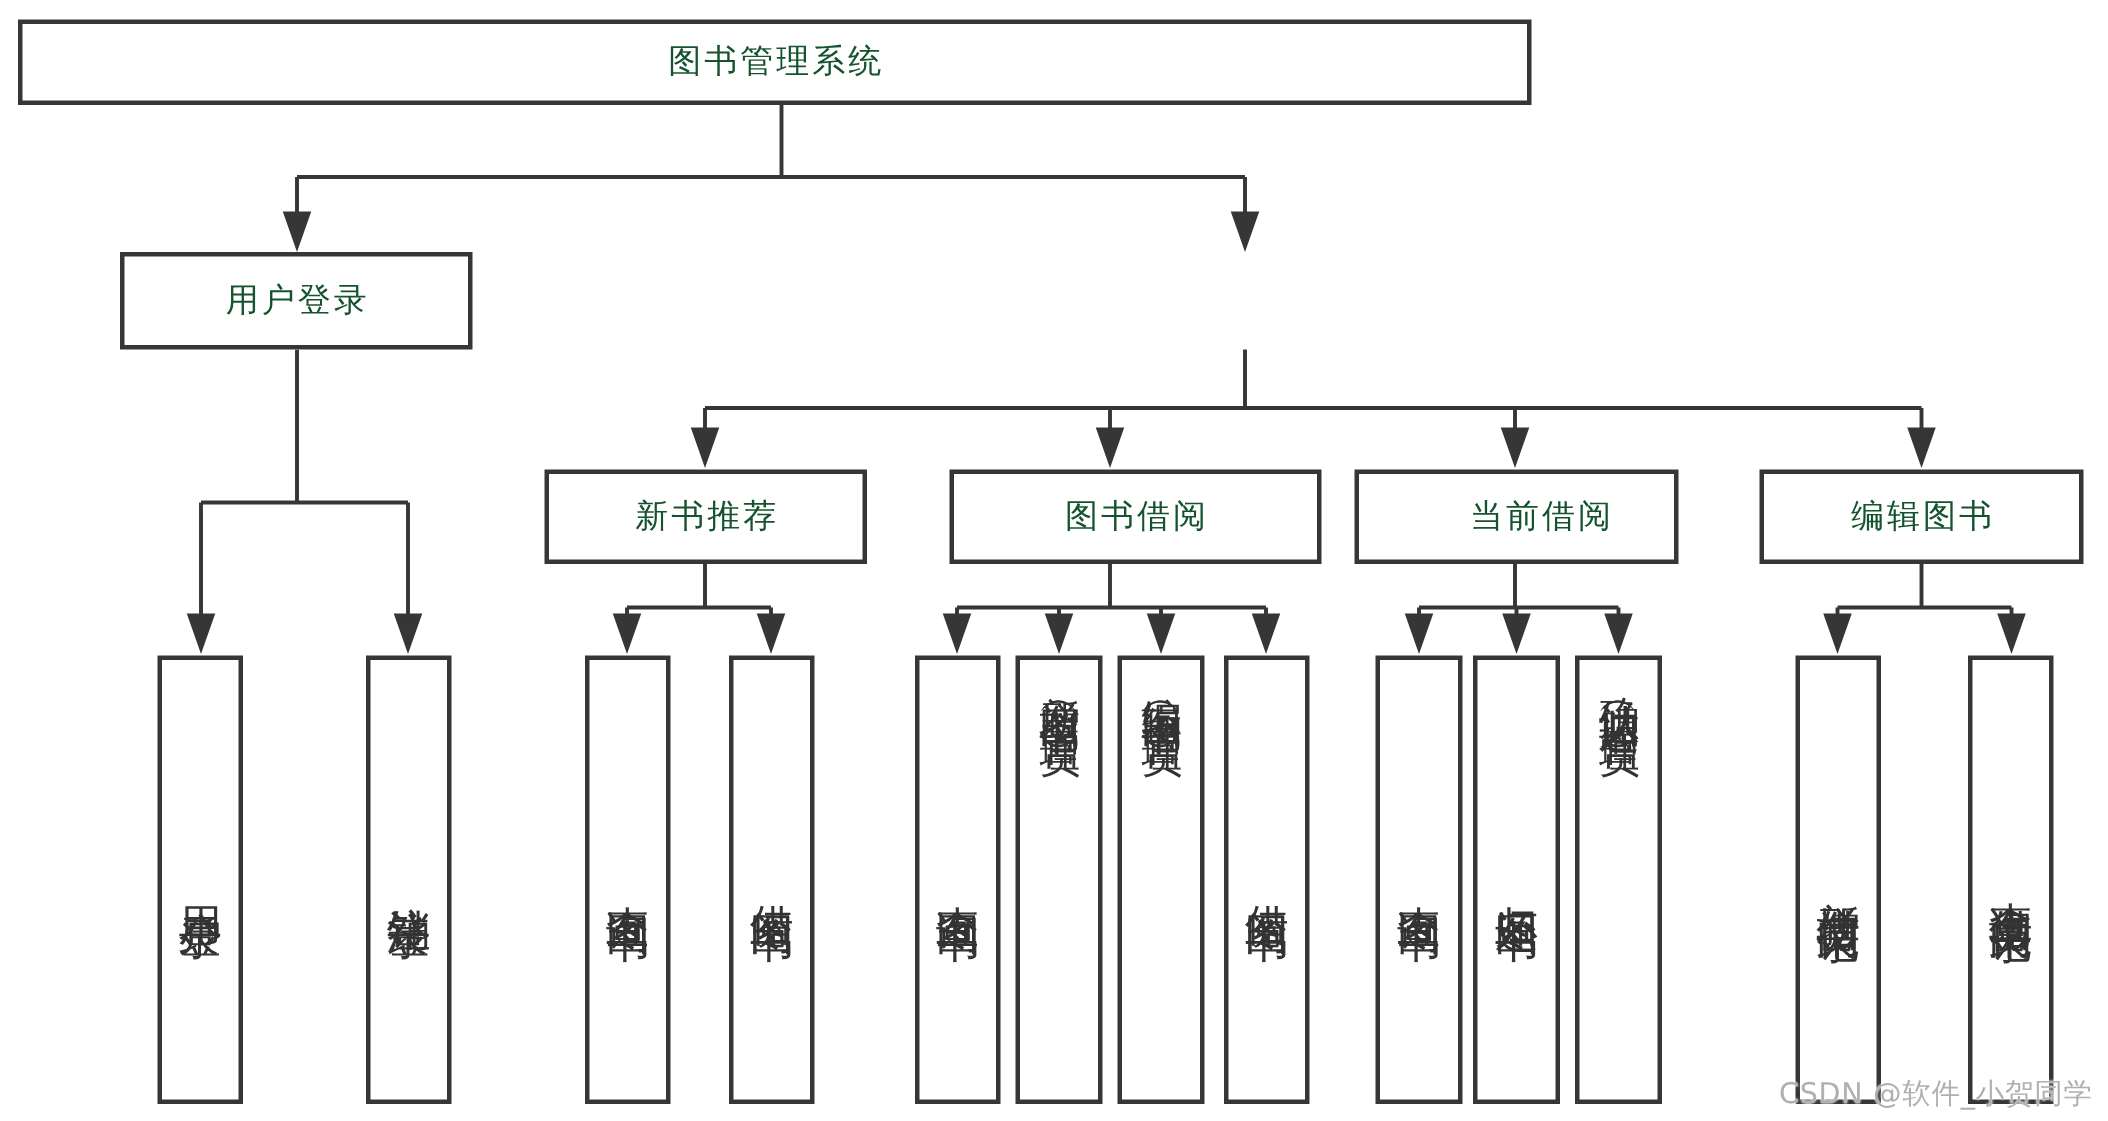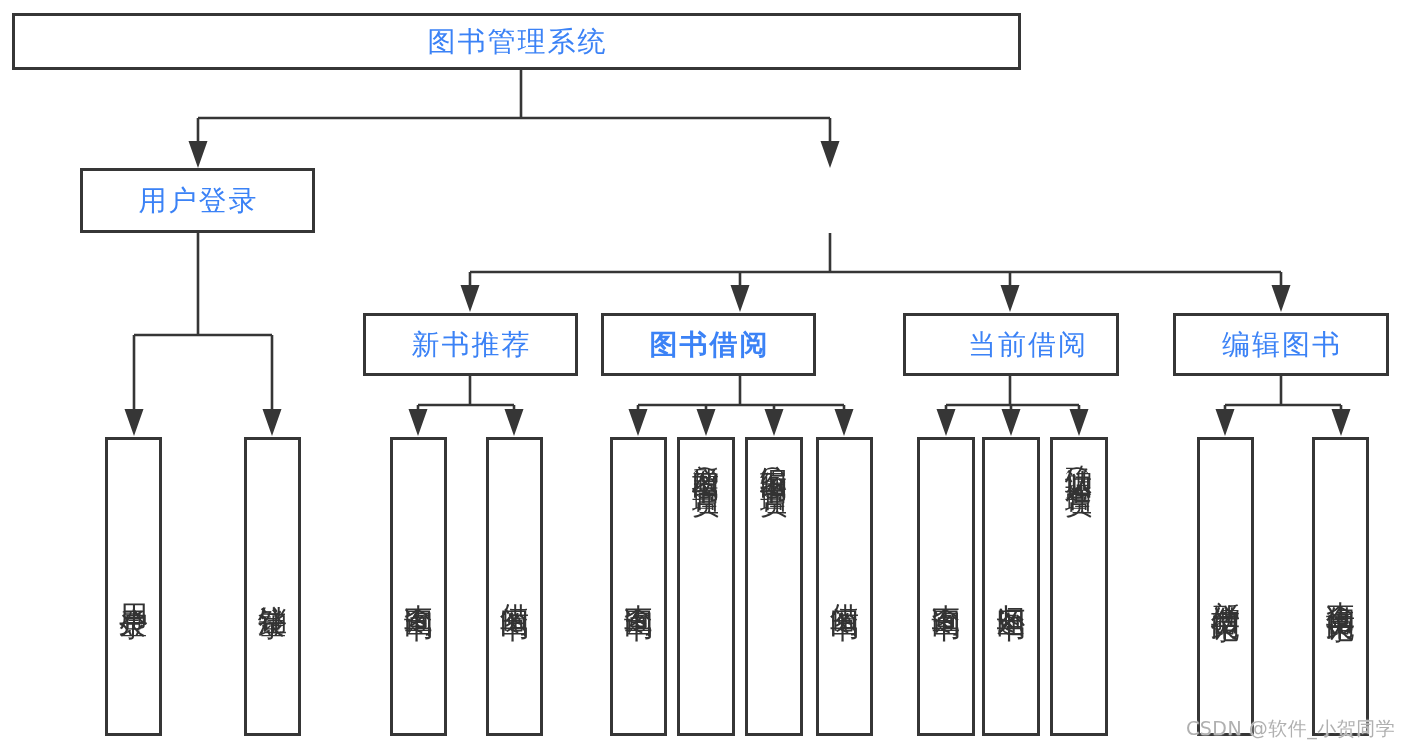--- a/index.html
+++ b/index.html
@@ -6,22 +6,22 @@
   .stage{
     position:relative;width:1405px;height:747px;background:#ffffff;
     font-family:"DejaVu Sans",sans-serif;overflow:hidden;color:#333333;
   }
   .connectors{position:absolute;left:0;top:0;}
   .node{
     position:absolute;background:#ffffff;border:3px solid #363636;
     box-sizing:border-box;display:flex;align-items:center;justify-content:center;
   }
   .hnode span{
-    font-size:28px;letter-spacing:2px;text-indent:2px;white-space:nowrap;
-    color:#3b82f6;line-height:1;
+    font-size:22px;letter-spacing:2px;text-indent:2px;white-space:nowrap;
+    color:#14532d;line-height:1;
   }
   .vnode span{
     writing-mode:vertical-rl;text-orientation:mixed;
     font-size:29px;letter-spacing:3px;line-height:1;color:#333333;
   }
   .vnode.long{align-items:flex-start;}
   .vnode.long span{padding-top:3px;font-size:27px;letter-spacing:4px;}
   .watermark{
     position:absolute;left:1186px;top:716px;font-size:19px;letter-spacing:0.5px;
     color:#b0b0b0;text-shadow:0 0 2px #ffffff, 0 0 1px #ffffff;white-space:nowrap;
@@ -61,21 +61,21 @@
     <span>图书管理系统</span>
   </div>
 
   <div class="node hnode" style="left:80px;top:168px;width:235px;height:65px;">
     <span>用户登录</span>
   </div>
 
   <div class="node hnode" style="left:363px;top:313px;width:215px;height:63px;">
     <span>新书推荐</span>
   </div>
-  <div class="node hnode" style="left:601px;top:313px;width:215px;height:63px;font-weight:bold;">
+  <div class="node hnode" style="left:633px;top:313px;width:248px;height:63px;">
     <span>图书借阅</span>
   </div>
   <div class="node hnode" style="left:903px;top:313px;width:216px;height:63px;padding-left:32px;">
     <span>当前借阅</span>
   </div>
   <div class="node hnode" style="left:1173px;top:313px;width:216px;height:63px;">
     <span>编辑图书</span>
   </div>
 
   <div class="node vnode" style="left:105px;top:437px;width:57px;height:299px;">

